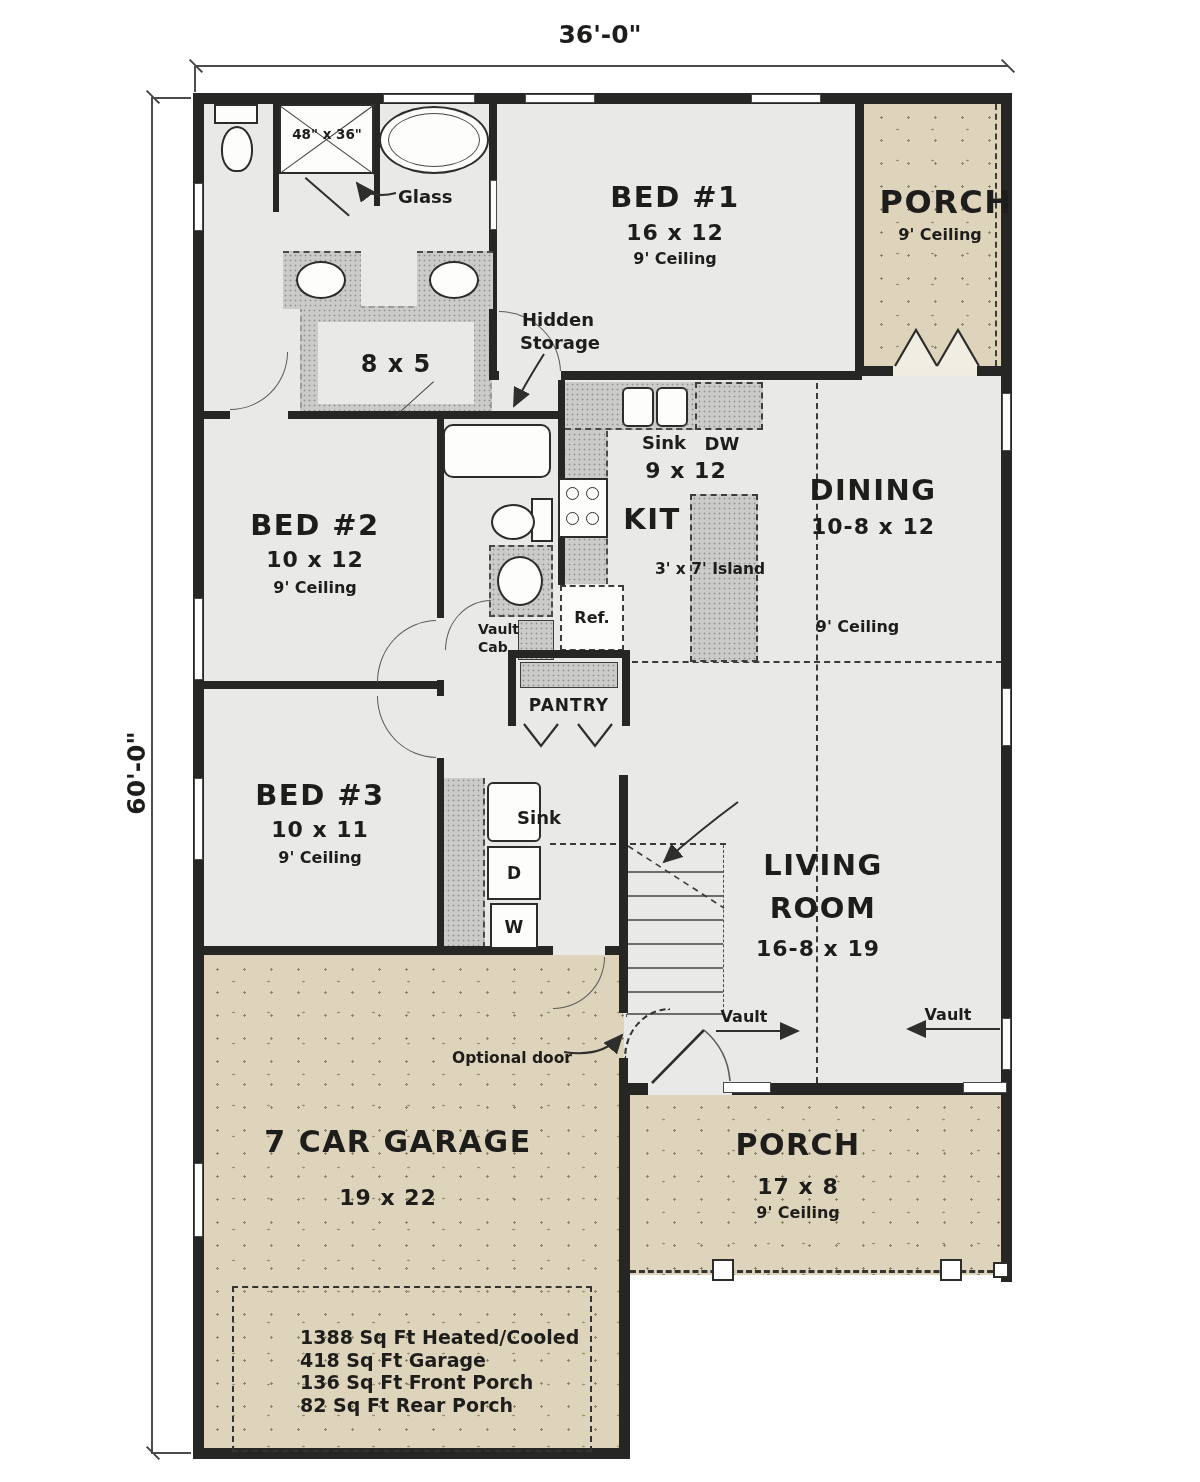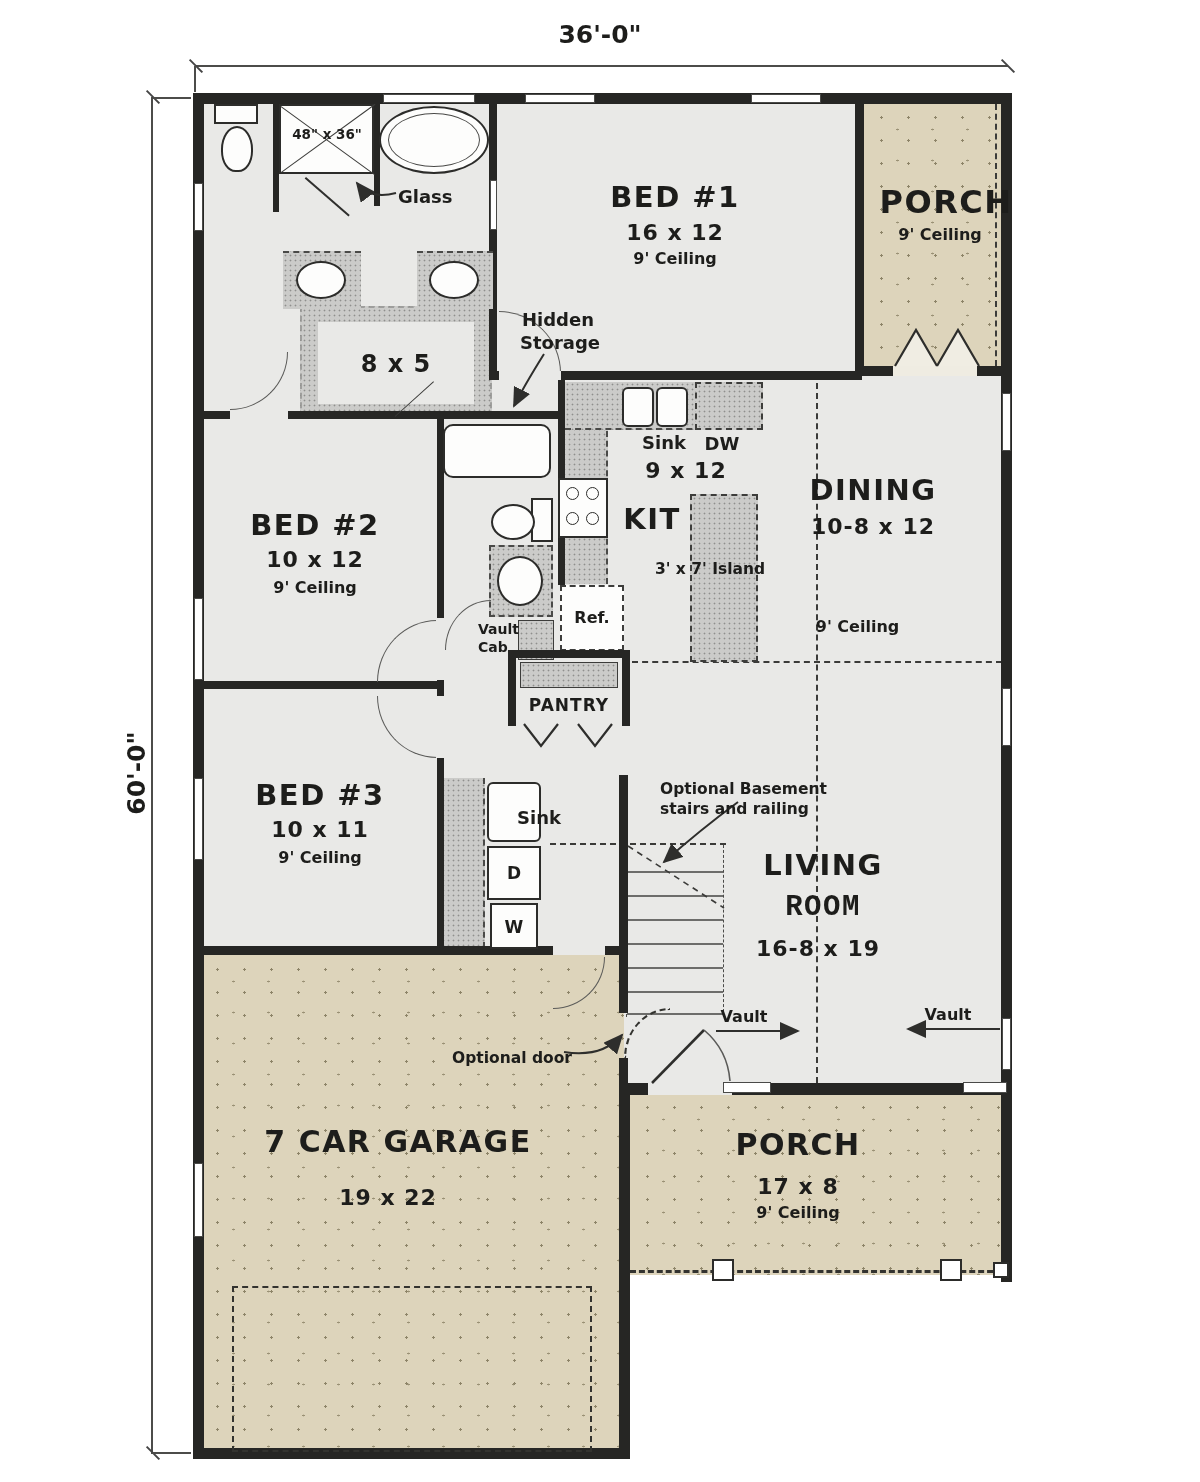--- a/index.html
+++ b/index.html
@@ -236,38 +236,40 @@
   <div class="abs txt ann" style="left:700px;top:432px;width:44px;">DW</div>
   <div class="abs txt room-size" style="left:630px;top:459px;width:112px;">9 x 12</div>
   <div class="abs txt room-name" style="left:612px;top:504px;width:80px;">KIT</div>
   <div class="abs txt ann" style="left:642px;top:559px;width:136px;font-size:15.5px;">3' x 7' Island</div>
 
   <div class="abs txt room-name" style="left:798px;top:475px;width:150px;">DINING</div>
   <div class="abs txt room-size" style="left:798px;top:515px;width:150px;">10-8 x 12</div>
   <div class="abs txt room-ceil" style="left:795px;top:619px;width:125px;">9' Ceiling</div>
 
   <div class="abs txt room-name" style="left:753px;top:850px;width:140px;">LIVING</div>
-  <div class="abs txt room-name" style="left:753px;top:893px;width:140px;font-family:Liberation Mono, monospace;">ROOM</div>
+  <div class="abs txt room-name" style="left:753px;top:893px;width:140px;">ROOM</div>
   <div class="abs txt room-size" style="left:748px;top:937px;width:140px;">16-8 x 19</div>
   <div class="abs txt ann" style="left:712px;top:1007px;width:64px;font-size:16px;">Vault</div>
   <div class="abs txt ann" style="left:916px;top:1005px;width:64px;font-size:16px;">Vault</div>
 
   <div class="abs txt room-name" style="left:238px;top:1126px;width:320px;font-size:30px;">7 CAR GARAGE</div>
   <div class="abs txt room-size" style="left:258px;top:1186px;width:260px;">19 x 22</div>
 
   <div class="abs txt room-name" style="left:728px;top:1129px;width:140px;font-size:30px;">PORCH</div>
   <div class="abs txt room-size" style="left:733px;top:1175px;width:130px;">17 x 8</div>
   <div class="abs txt room-ceil" style="left:735px;top:1205px;width:126px;">9' Ceiling</div>
 
   <div class="abs ann" style="left:398px;top:185px;width:62px;text-align:left;">Glass</div>
   <div class="abs ann" style="left:520px;top:308px;width:76px;text-align:center;">
     <div>Hidden</div>
     <div>Storage</div>
   </div>
-  <div class="abs ann" style="left:660px;top:779px;width:190px;text-align:left;font-size:15.5px;">
-    <div>Optional Basement</div>
-    <div>stairs and railing</div>
-  </div>
   <div class="abs txt ann" style="left:443px;top:1048px;width:138px;font-size:15.5px;">Optional door</div>
 
+  <div class="abs stats" style="left:300px;top:1326px;width:280px;">
+    <div>1388 Sq Ft Heated/Cooled</div>
+    <div>418 Sq Ft Garage</div>
+    <div>136 Sq Ft Front Porch</div>
+    <div>82 Sq Ft Rear Porch</div>
+  </div>
 
 
 </div>
 
 </body></html>

